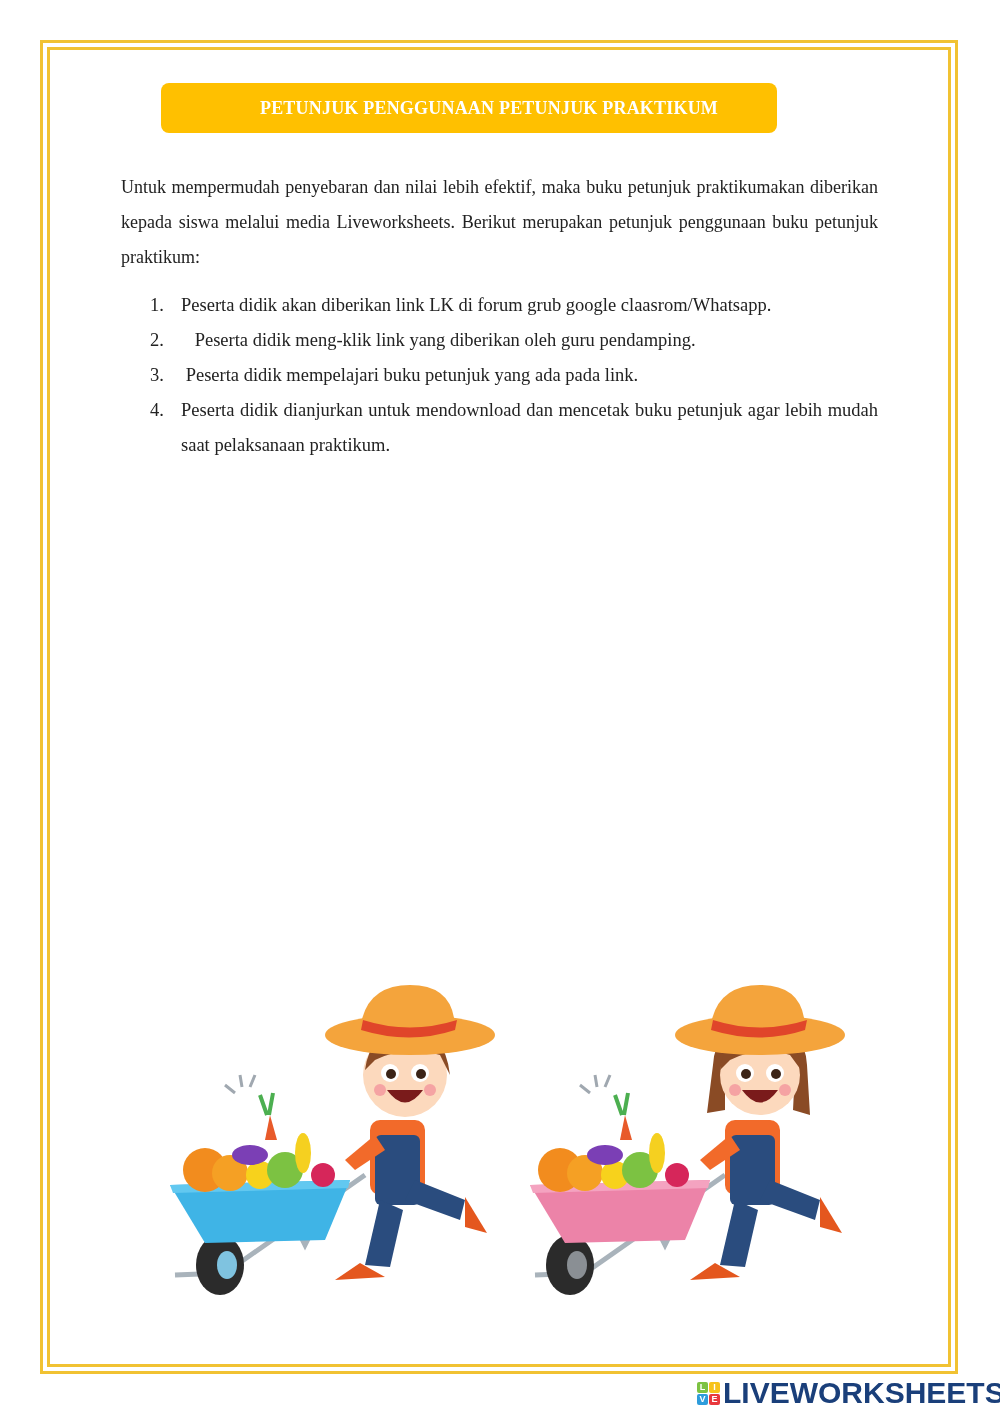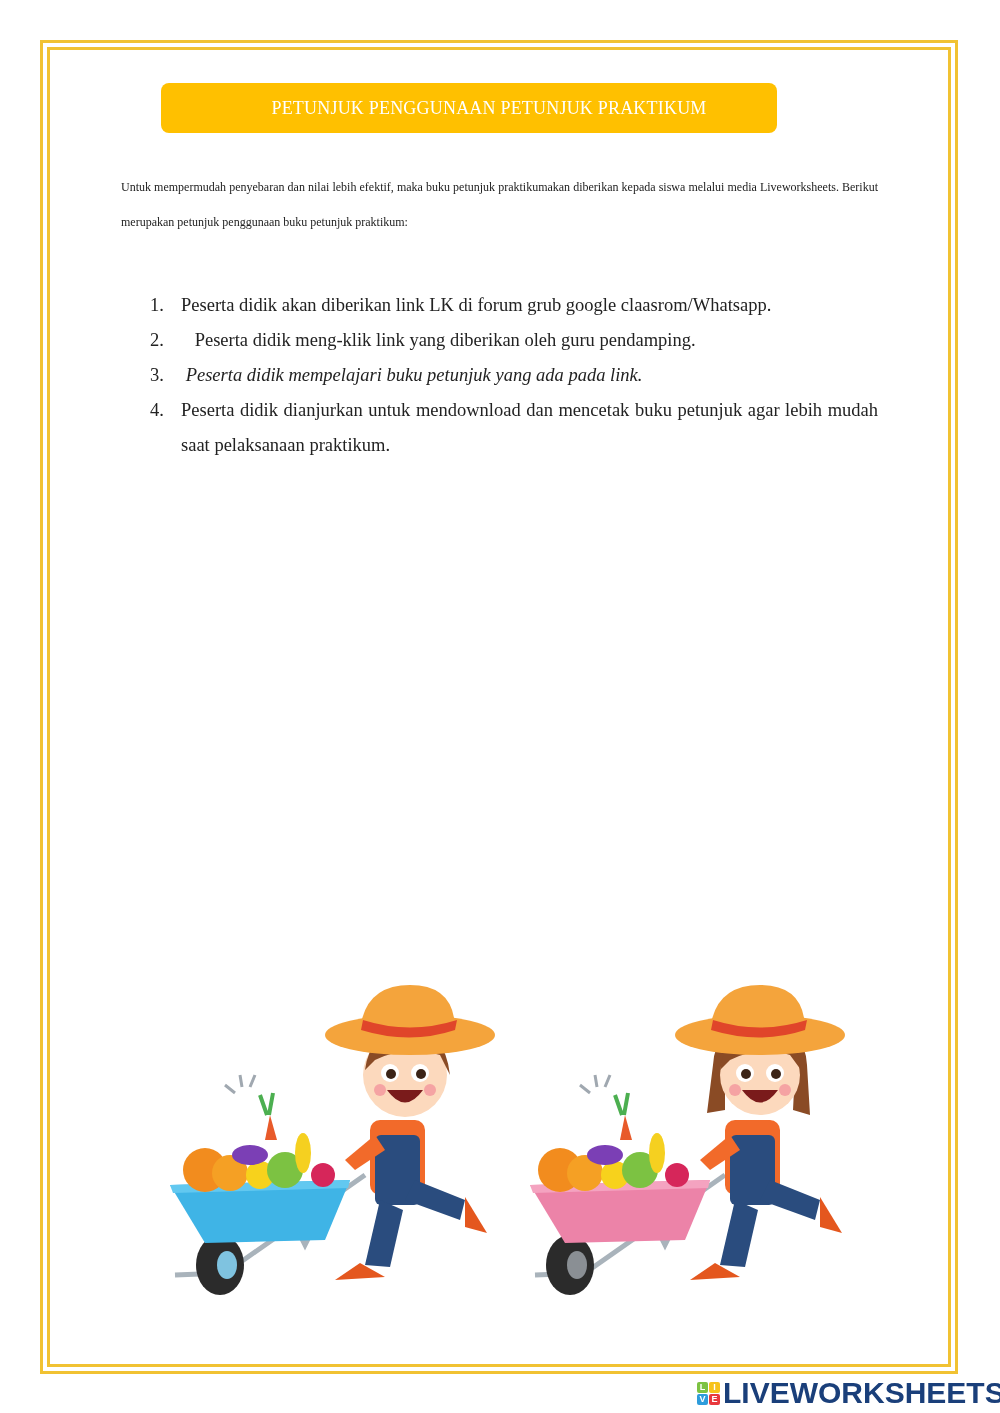--- a/index.html
+++ b/index.html
@@ -1,21 +1,21 @@
 <!DOCTYPE html>
 <html><head>
   <meta charset="utf-8">
   <style>
     html, body { margin: 0; padding: 0; background: #ffffff; }
     body { width: 1000px; height: 1413px; position: relative; overflow: hidden; font-family: "Liberation Serif", serif; }
     .frame-outer { position: absolute; left: 40px; top: 40px; width: 912px; height: 1328px; border: 3px solid #f1c232; }
     .frame-inner { position: absolute; left: 47px; top: 47px; width: 898px; height: 1314px; border: 3px solid #f1c232; }
     .title-bar { position: absolute; left: 161px; top: 83px; width: 616px; height: 50px; background: #ffc000; border-radius: 8px; display: flex; align-items: center; justify-content: center; }
-    .title-bar span { color: #ffffff; font-family: "Liberation Serif", serif; font-weight: normal; font-size: 18px; letter-spacing: 0.2px; padding-left: 40px; }
-    .intro { position: absolute; left: 121px; top: 170px; width: 757px; font-size: 12px; line-height: 35px; color: #222; text-align: justify; }
+    .title-bar span { color: #ffffff; font-family: "Liberation Serif", serif; font-weight: bold; font-size: 18px; letter-spacing: 0.2px; padding-left: 40px; }
+    .intro { position: absolute; left: 121px; top: 170px; width: 757px; font-size: 18px; line-height: 35px; color: #222; text-align: justify; }
     .steps { position: absolute; left: 150px; top: 288px; width: 728px; margin: 0; padding: 0; list-style: none; font-size: 18.5px; line-height: 35px; color: #222; }
     .steps li { display: flex; text-align: justify; }
     .steps .num { width: 31px; flex-shrink: 0; }
     .steps .txt { flex: 1; }
     .illustration { position: absolute; top: 975px; }
     .ill-left { left: 165px; }
     .ill-right { left: 525px; }
     .logo { position: absolute; left: 697px; top: 1376px; display: flex; align-items: center; }
     .logo-icon { display: grid; grid-template-columns: 11px 11px; grid-template-rows: 11px 11px; gap: 1px; margin-right: 3px; }
     .logo-icon span { font-family: "Liberation Sans", sans-serif; font-size: 9px; font-weight: bold; color: #fff; display: flex; align-items: center; justify-content: center; border-radius: 2px; }
@@ -37,21 +37,21 @@
   <li>
       <span class="num">1.</span>
       <span class="txt">Peserta didik akan diberikan link LK di forum grub google claasrom/Whatsapp.</span>
     </li>
   <li>
       <span class="num">2.</span>
       <span class="txt" style="white-space:pre;margin-left:9px;"> Peserta didik meng-klik link yang diberikan oleh guru pendamping.</span>
     </li>
   <li>
       <span class="num">3.</span>
-      <span class="txt" style="white-space:pre;font-style:italic;"> Peserta didik mempelajari buku petunjuk yang ada pada link.</span>
+      <span class="txt" style="white-space:pre;"> Peserta didik mempelajari buku petunjuk yang ada pada link.</span>
     </li>
   <li>
       <span class="num">4.</span>
       <span class="txt">Peserta didik dianjurkan untuk mendownload dan mencetak buku petunjuk agar lebih mudah saat pelaksanaan praktikum.</span>
     </li>
 </ol>
 
 <svg class="illustration ill-left" width="330" height="320" viewBox="0 0 330 320">
 
   <polyline points="10,300 60,298 200,200" fill="none" stroke="#a9b3bb" stroke-width="5"></polyline>

